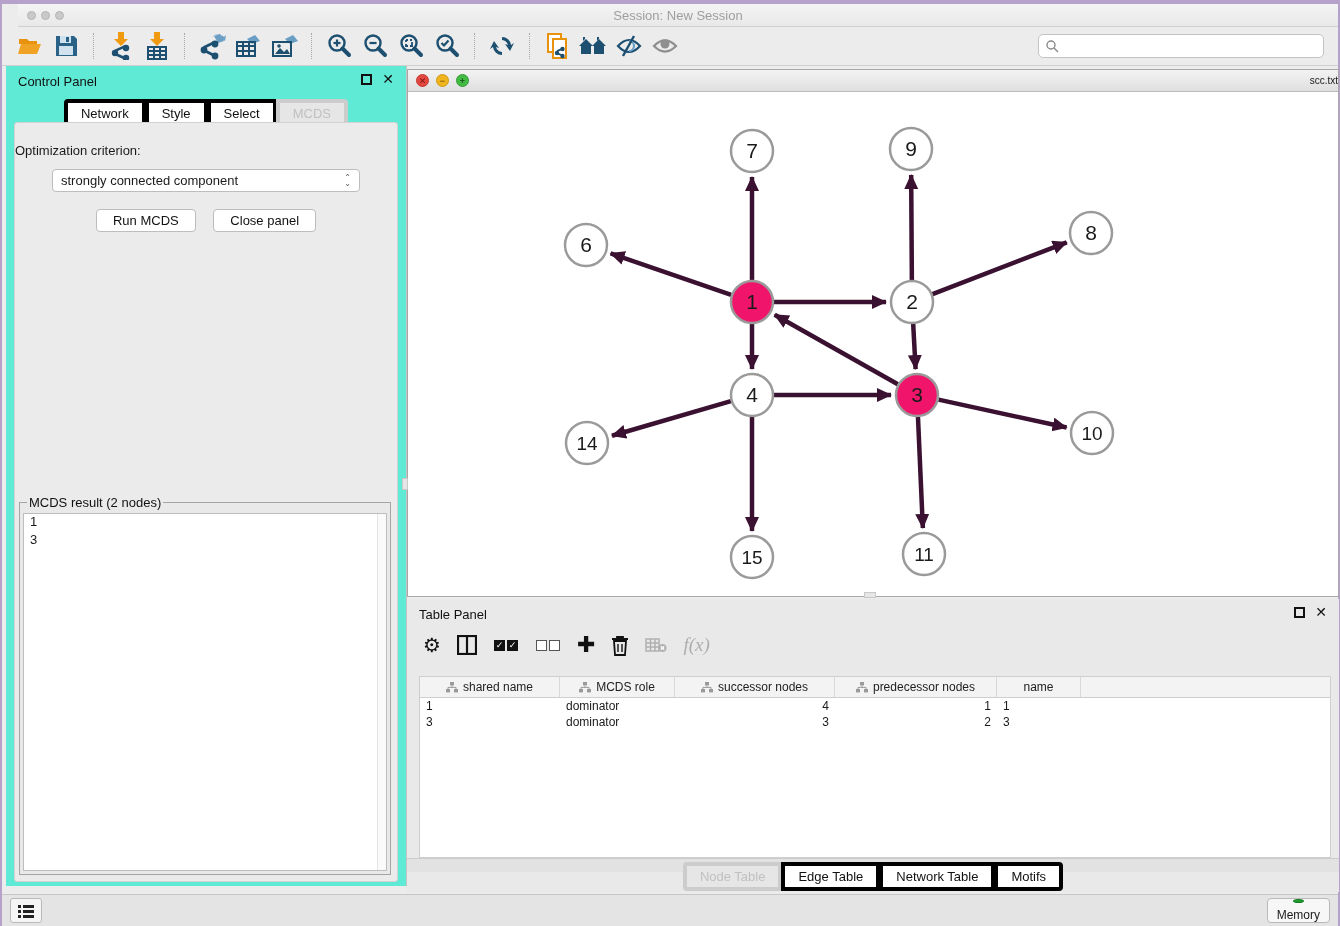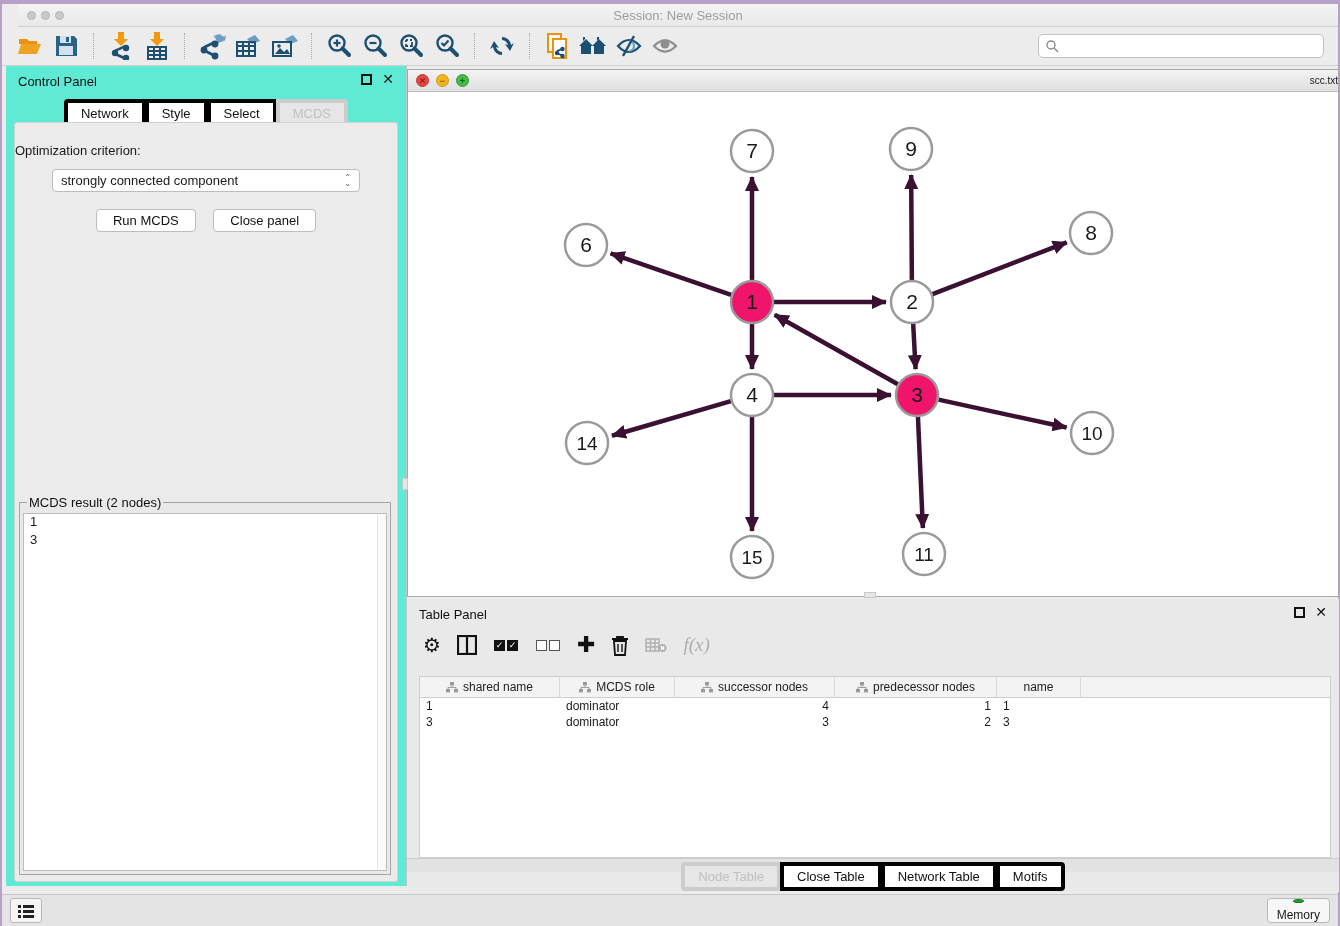--- a/index.html
+++ b/index.html
@@ -510,21 +510,21 @@
             <div class="td" style="width: 115px;">dominator</div>
             <div class="td r" style="width: 160px;">3</div>
             <div class="td r" style="width: 162px;">2</div>
             <div class="td" style="width: 84px;">3</div>
           </div>
         </div>
     </div>
     <div class="gray-strip"></div>
     <div class="tp-bottom-tabs"><span class="tab-group" id="tp-tabs">
           <span class="ctab active">Node Table</span>
-          <span class="ctab">Close Table</span>
+          <span class="ctab">Edge Table</span>
           <span class="ctab">Network Table</span>
           <span class="ctab">Motifs</span>
         </span></div>
   </div>
 
   <div class="statusbar">
     <div class="list-btn">
       <svg width="16" height="14" viewBox="0 0 16 14">
           <g fill="#222">
             <rect x="0" y="1" width="3" height="3"></rect>

